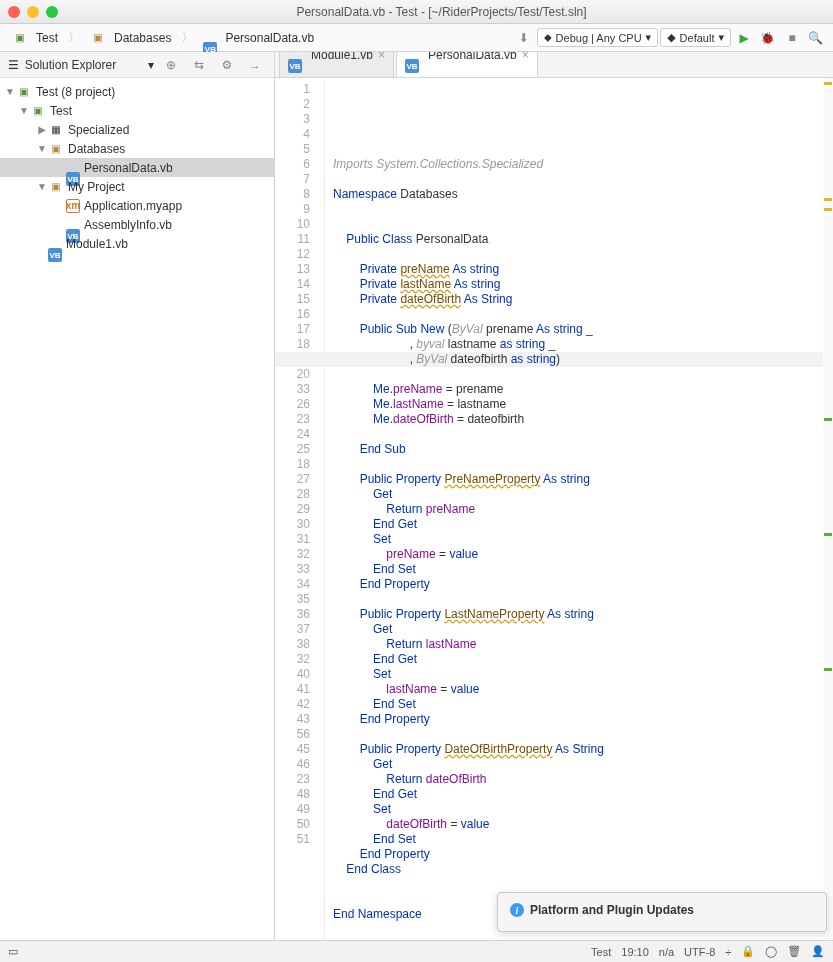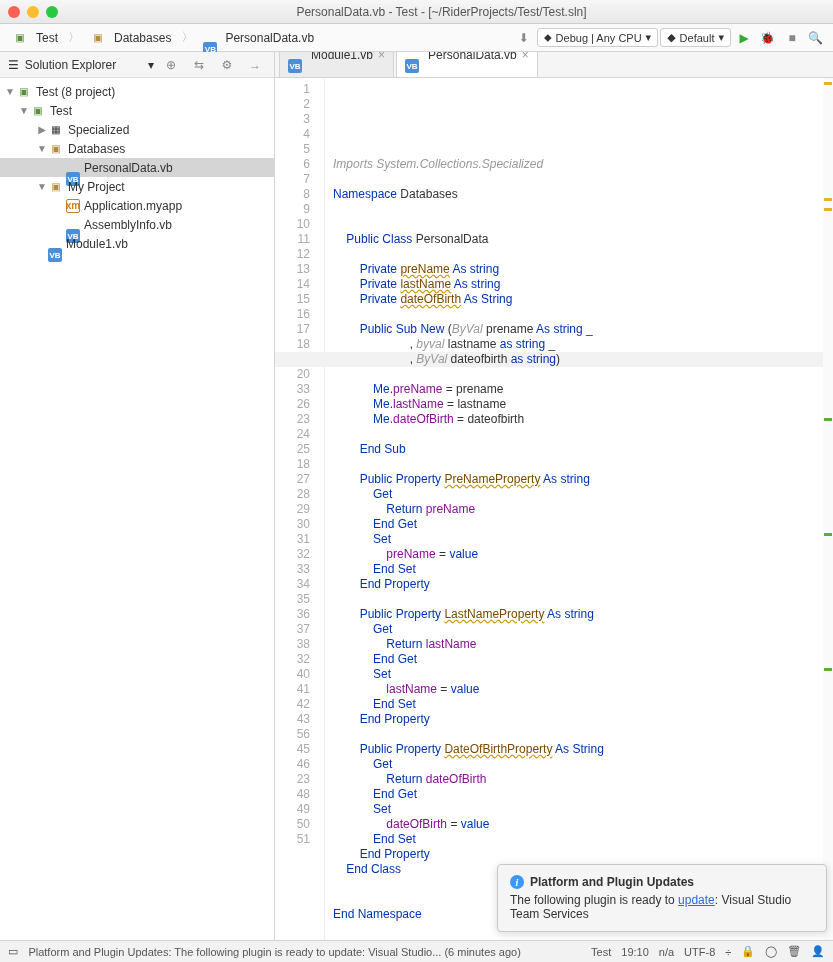--- a/index.html
+++ b/index.html
@@ -238,28 +238,24 @@
       </div>
     </div>
   </div>
 </div>
 
 <div class="notif">
   <div class="notif-title">
     <span class="info-icon">i</span>
     <span>Platform and Plugin Updates</span>
   </div>
-  <div>
-    <span>The following plugin is ready to </span><span class="link">update</span><span>: Visual Studio Team Services</span>
-  </div>
 </div>
 
 <div class="statusbar">
   <span>▭</span>
-  <span>Platform and Plugin Updates: The following plugin is ready to update: Visual Studio... (6 minutes ago)</span>
   <div class="sb-spacer"></div>
   <span>Test</span>
   <span>19:10</span>
   <span>n/a</span>
   <span>UTF-8</span>
   <span>÷</span>
   <span>🔒</span>
   <span>◯</span>
   <span>🗑</span>
   <span style="color:#3b99fc">👤</span>

